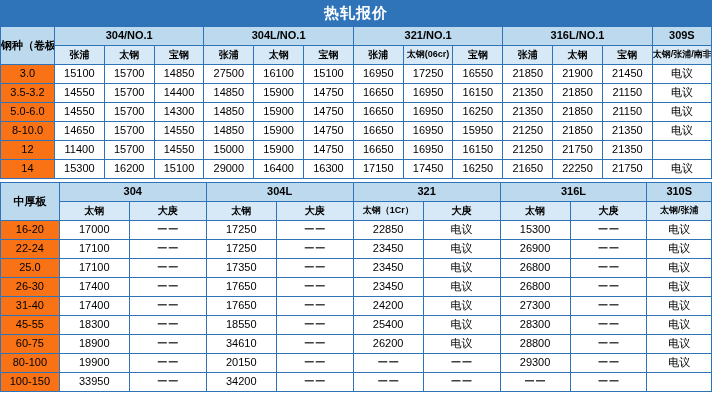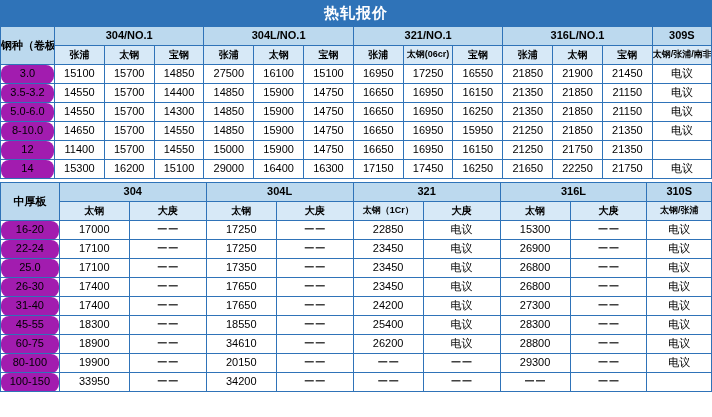--- a/index.html
+++ b/index.html
@@ -38,23 +38,22 @@
     background:#bcd9ee;
     font-weight:bold;
     font-size:11px;
   }
   .hdr-sub{
     background:#d7e9f7;
     font-weight:bold;
     font-size:10px;
   }
   .rowlabel{
-    background:#a21caf;
-    font-size:11px;
-    border-radius:8px;
+    background:#f97316;
+    font-size:11px;
   }
   .val{
     background:#ffffff;
     font-size:11px;
   }
   .tall2{height:32px;}
   .xsmall{font-size:9px;}
   .gap{height:3px;border:none;background:#ffffff;}
 </style>
 </head>

